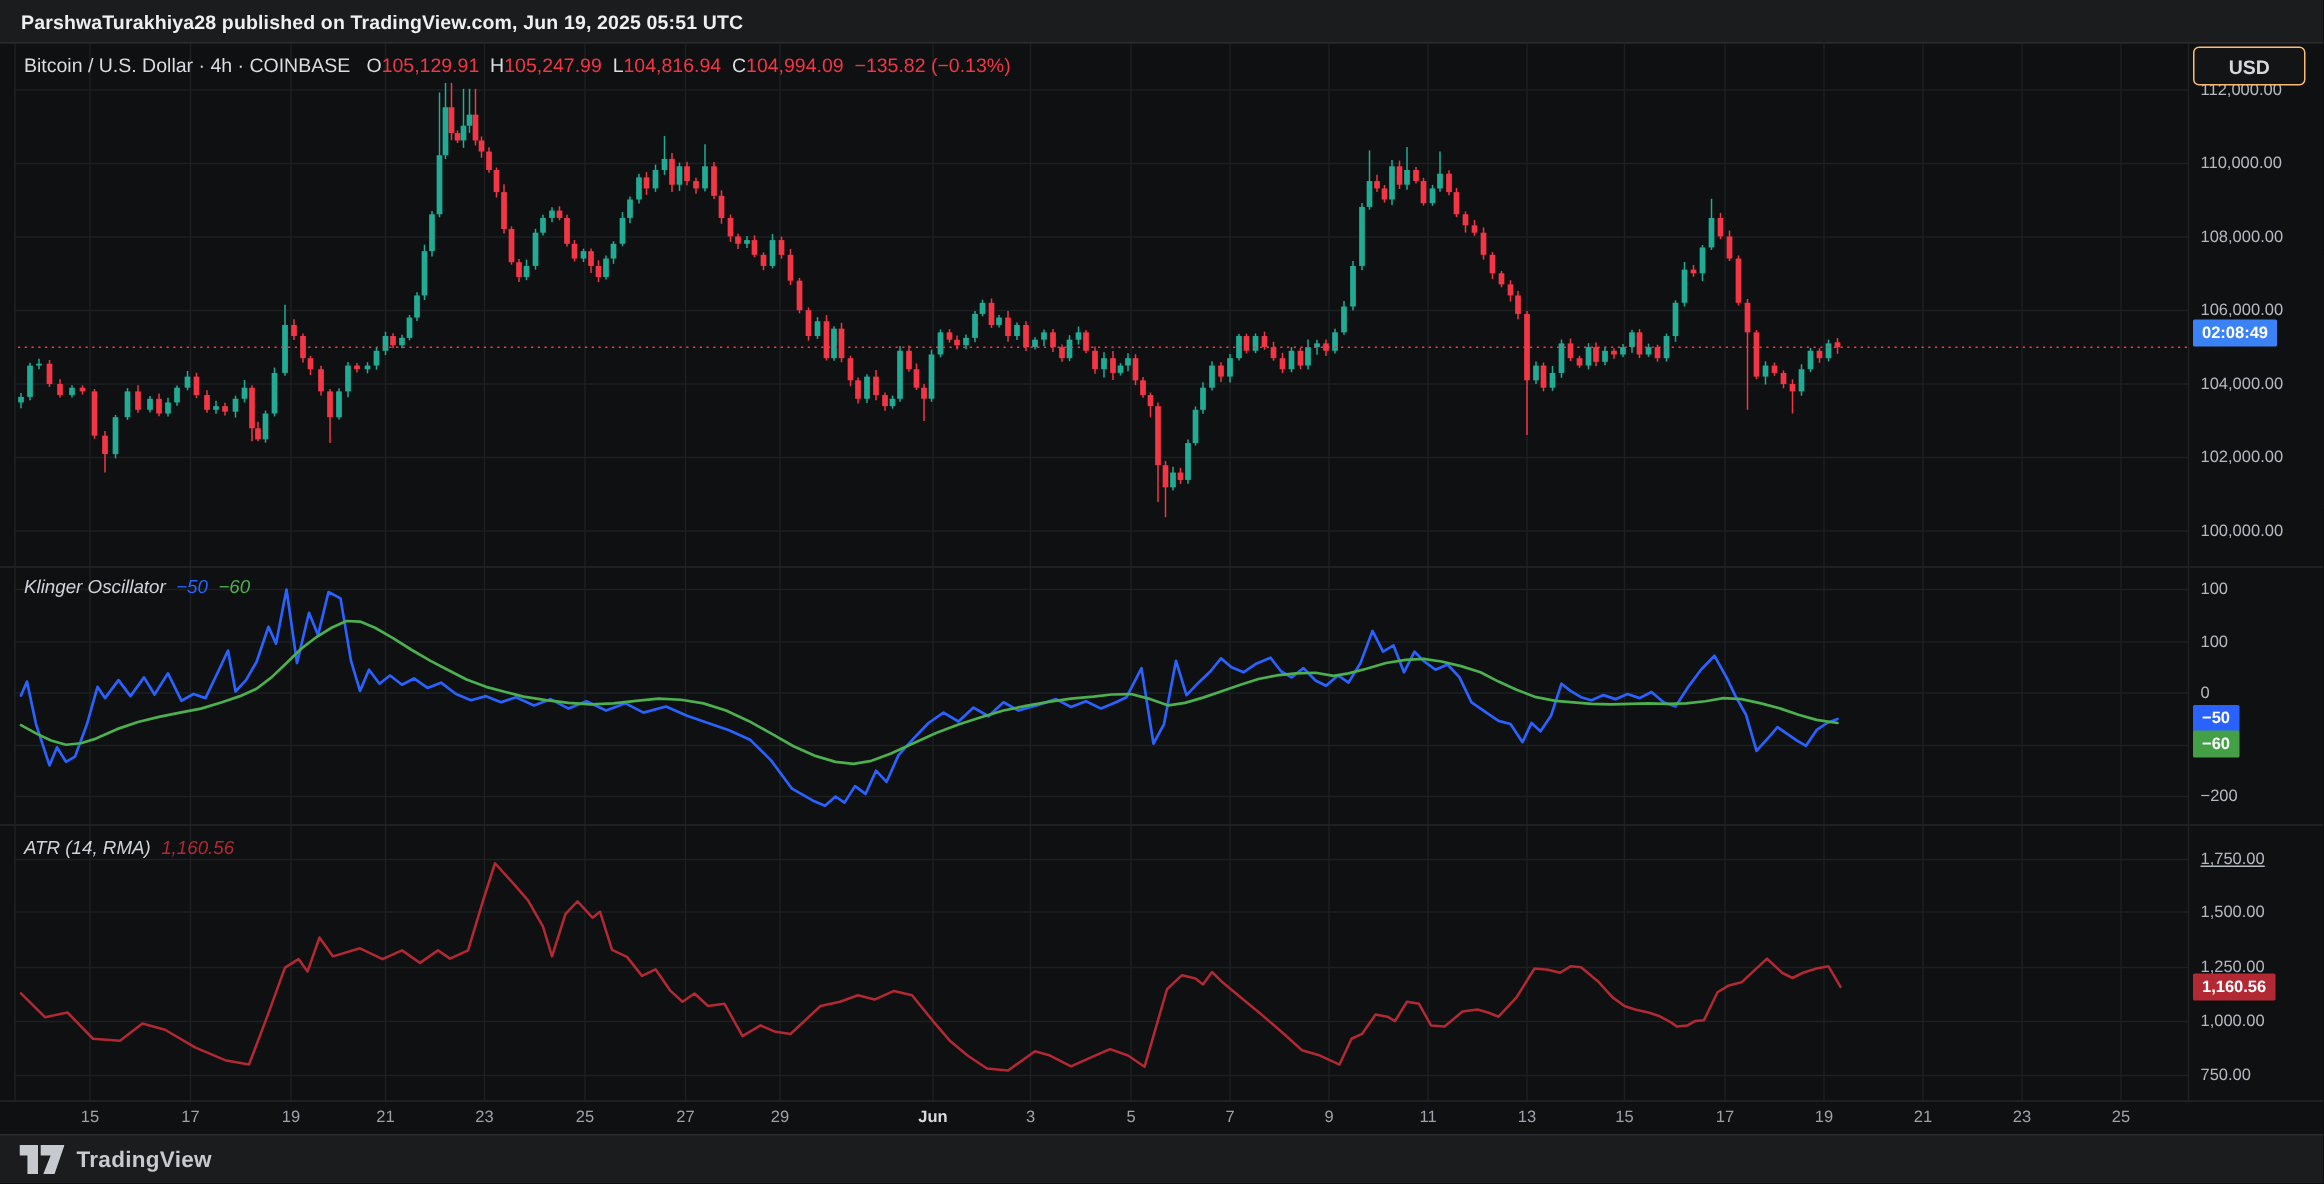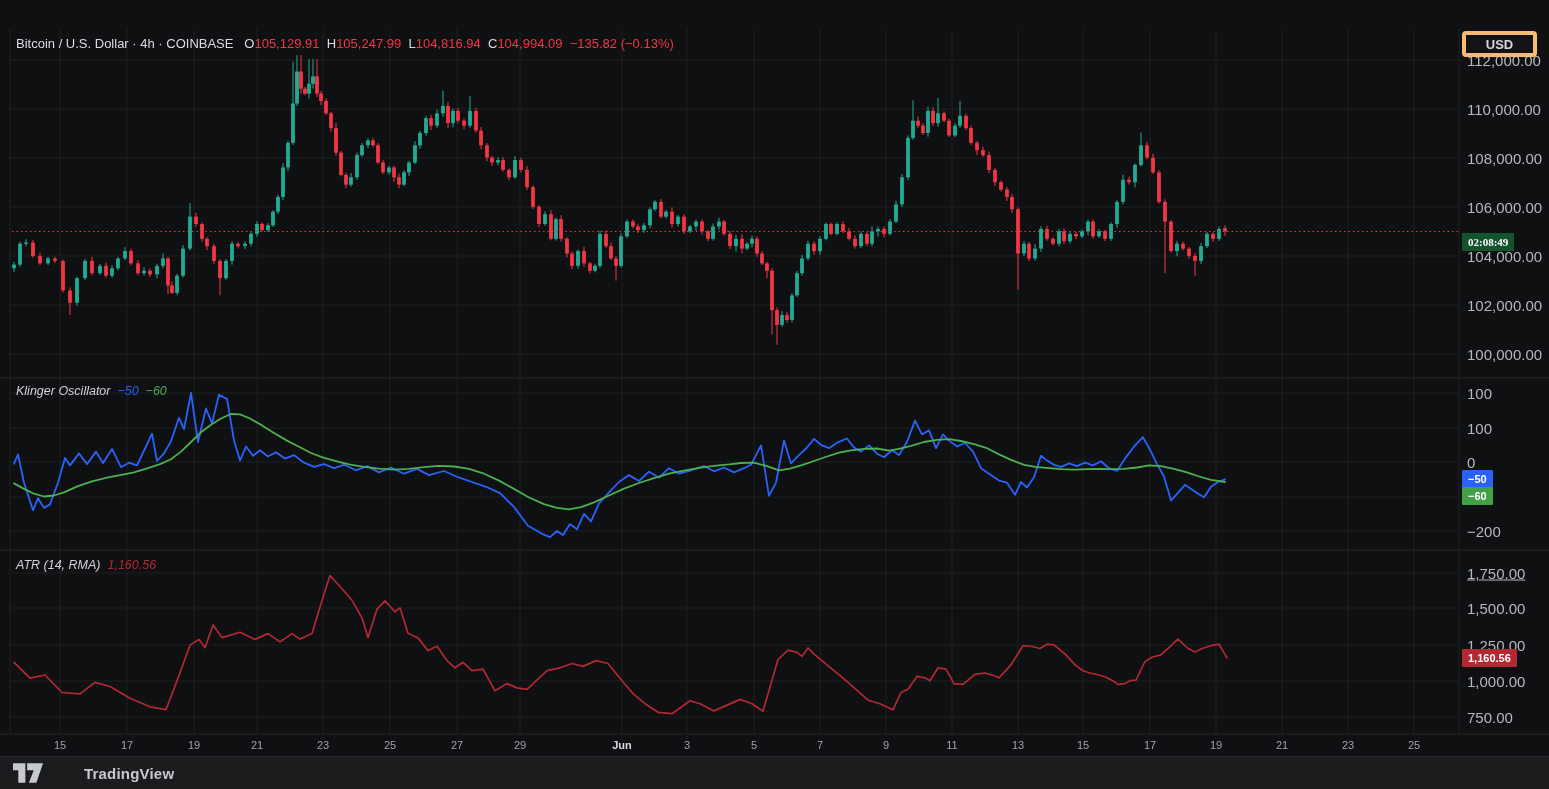--- a/index.html
+++ b/index.html
@@ -15,43 +15,46 @@
 
   .legend { position:absolute; left:16px; white-space:nowrap; font-size:13px; color:#d9dce1; z-index:5; }
   .legend .dimv { color:#d9dce1; }
   .legend .red { color:#f23645; }
   .legend .blue { color:#2962ff; }
   .legend .green { color:#4caf50; }
   .legend .atr-red { color:#b22833; }
   .pane-legend { font-size:12.5px; color:#cfd3da;font-style:italic; }
 
   .usd-button { position:absolute; left:1462px; top:31px; width:75px; height:26px;
-                border:4px solid #fdba74; border-radius:4px; color:#d4d7dc; font-size:13px; font-weight:bold;
+                border:1px solid #fdba74; border-radius:4px; color:#d4d7dc; font-size:13px; font-weight:bold;
                 display:flex; align-items:center; justify-content:center; background:#131416; z-index:6; cursor:pointer; }
 
-  .ax-label { position:absolute; left:1467px; transform:translateY(-50%); font-size:15px; color:#b4b8c0;
+  .ax-label { position:absolute; left:1467px; transform:translateY(-50%); font-size:11px; color:#b4b8c0;
               white-space:nowrap; z-index:4; }
   .badge { position:absolute; left:1462px; transform:translateY(-50%); font-size:11px; font-weight:bold;
            color:#ffffff; padding:3px 6px; border-radius:1px; white-space:nowrap; z-index:5; }
 
   .time-label { position:absolute; transform:translateX(-50%); top:739px; font-size:11px; color:#9ea3ab; z-index:4; }
   .time-label.major { color:#d8dbe0; font-weight:bold; }
 
   .footer { position:absolute; left:0; top:756px; width:1549px; height:33px; background:#1b1c1e;
-            border-top:1px solid #2a2c30; display:flex; align-items:center; padding-left:13px;gap:33px; }
+            border-top:1px solid #2a2c30; display:flex; align-items:center; padding-left:13px; }
   .footer .brand-text { color:#c6c9ce; font-size:15px; font-weight:bold; margin-left:8px; letter-spacing:.2px; }
 
   .axis-col { position:absolute; left:1460px; top:29px; width:89px; height:705px; z-index:3; }
   .time-axis-zone { position:absolute; left:10px; top:734px; width:1449px; height:22px; z-index:3; }
 </style>
 </head>
 <body>
 
 <div id="app">
 
+  <div class="top-bar">
+    <span>ParshwaTurakhiya28 published on TradingView.com, Jun 19, 2025 05:51 UTC</span>
+  </div>
 
   <svg id="chart-svg" width="1549" height="789">
       <line x1="60" y1="29" x2="60" y2="734" stroke="#1d1f23" stroke-width="1"></line>
       <line x1="127" y1="29" x2="127" y2="734" stroke="#1d1f23" stroke-width="1"></line>
       <line x1="194" y1="29" x2="194" y2="734" stroke="#1d1f23" stroke-width="1"></line>
       <line x1="257" y1="29" x2="257" y2="734" stroke="#1d1f23" stroke-width="1"></line>
       <line x1="323" y1="29" x2="323" y2="734" stroke="#1d1f23" stroke-width="1"></line>
       <line x1="390" y1="29" x2="390" y2="734" stroke="#1d1f23" stroke-width="1"></line>
       <line x1="457" y1="29" x2="457" y2="734" stroke="#1d1f23" stroke-width="1"></line>
       <line x1="520" y1="29" x2="520" y2="734" stroke="#1d1f23" stroke-width="1"></line>
@@ -568,21 +571,21 @@
     <div class="ax-label" style="top: 354px;">100,000.00</div>
     <div class="ax-label" style="top: 393px;">100</div>
     <div class="ax-label" style="top: 428px;">100</div>
     <div class="ax-label" style="top: 462px;">0</div>
     <div class="ax-label" style="top: 531px;">−200</div>
     <div class="ax-label" style="top: 573px; text-decoration: underline;">1,750.00</div>
     <div class="ax-label" style="top: 608px;">1,500.00</div>
     <div class="ax-label" style="top: 645px;">1,250.00</div>
     <div class="ax-label" style="top: 681px;">1,000.00</div>
     <div class="ax-label" style="top: 717px;">750.00</div>
-    <div class="badge" style="top: 242px; background: #14532d; font-family: Liberation Serif, serif;">02:08:49</div>
+    <div class="badge" style="top: 222px; background: #3b82f6;">02:08:49</div>
     <div class="badge" style="top: 479px; background: rgb(41, 98, 255);">−50</div>
     <div class="badge" style="top: 496px; background: rgb(67, 160, 71);">−60</div>
     <div class="badge" style="top: 658px; background: rgb(178, 40, 51);">1,160.56</div>
     <div class="time-label" style="left: 60px;">15</div>
     <div class="time-label" style="left: 127px;">17</div>
     <div class="time-label" style="left: 194px;">19</div>
     <div class="time-label" style="left: 257px;">21</div>
     <div class="time-label" style="left: 323px;">23</div>
     <div class="time-label" style="left: 390px;">25</div>
     <div class="time-label" style="left: 457px;">27</div>

